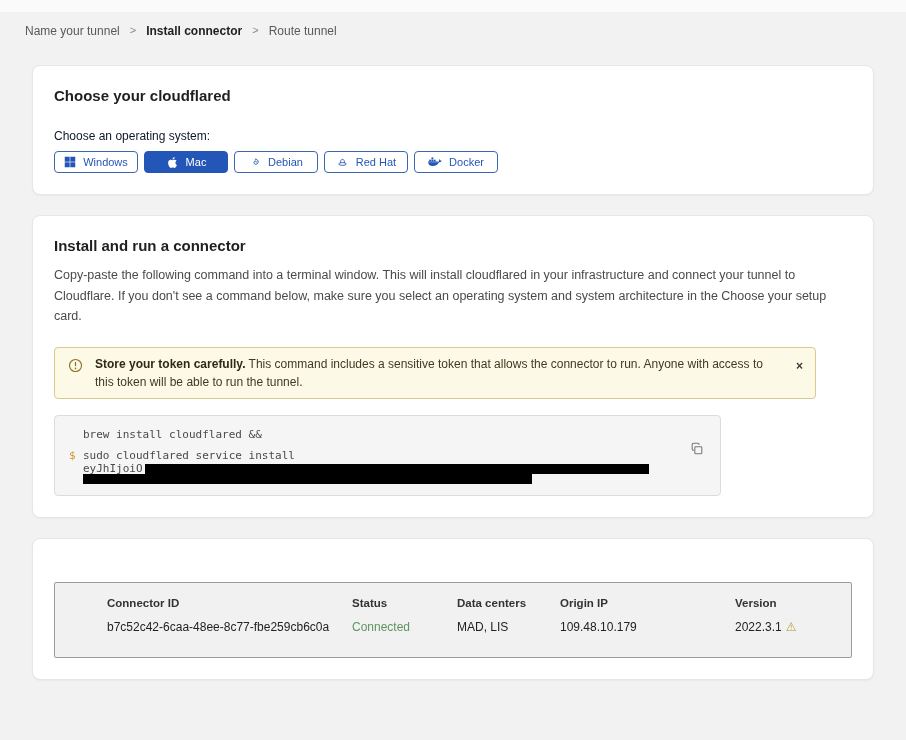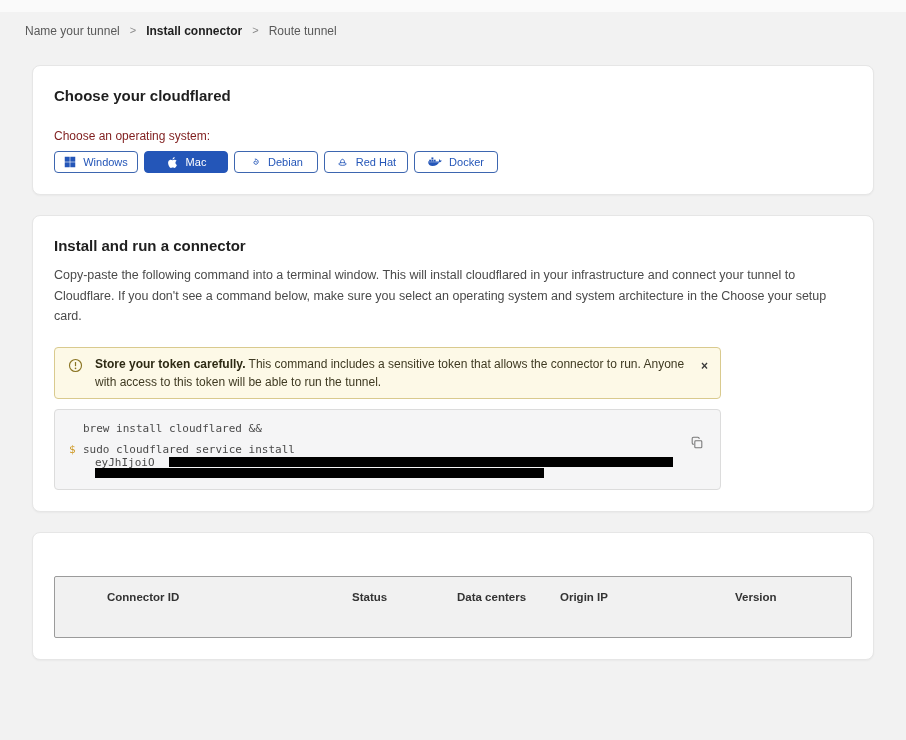--- a/index.html
+++ b/index.html
@@ -20,56 +20,56 @@
   .main { padding:0 32px; margin-top:27px; }
 
   .card {
     background:#fff; border:1px solid #e6e6e6; border-radius:8px;
     box-shadow:0 1px 2px rgba(0,0,0,0.04);
     padding:21px; margin-bottom:20px;
   }
   .card-title { font-size:15px; font-weight:bold; color:#1f1f1f; }
 
   
-  .os-label { font-size:12px; color:#7f1d1d; margin:25px 0 8px 0; }
+  .os-label { font-size:12px; color:#0f172a; margin:25px 0 8px 0; }
   .os-row { display:flex; gap:6px; }
   .os-btn {
     width:84px; height:22px; display:flex; align-items:center; justify-content:center;
     gap:7px; background:#fff; border:1px solid #3d66b0; border-radius:4px;
     color:#2456b8; font-size:11px; font-family:inherit; cursor:pointer;
   }
   .os-btn.selected { background:#2456b8; border-color:#2456b8; color:#fff; }
   .os-btn svg { display:block; }
 
   
   .desc { font-size:12.5px; color:#4a4a4a; line-height:1.65; margin-top:11px; max-width:812px; }
 
   .warn-banner {
-    position:relative; width:667px; margin-top:20px;
+    position:relative; width:762px; margin-top:20px;
     background:#fdf9e7; border:1px solid #d9ca8e; border-radius:4px;
     padding:7px 34px 7px 40px; font-size:12px; color:#3f3a22; line-height:1.5;
   }
   .warn-icon { position:absolute; left:13px; top:10px; }
   .warn-bold { font-weight:bold; color:#2e2a14; }
   .warn-close {
     position:absolute; right:12px; top:12px; font-size:12px; color:#3a3a3a;
     background:none; border:none; cursor:pointer; line-height:1; font-weight:bold;
   }
 
   .code-block {
-    position:relative; width:667px; margin-top:10px;
+    position:relative; width:667px; margin-top:16px;
     background:#f5f5f6; border:1px solid #dcdcdc; border-radius:4px;
     padding:11px 14px 11px 14px;
     font-family:"DejaVu Sans Mono","Liberation Mono",monospace;
     font-size:11px; color:#4a4a4a;
   }
   .code-line { display:flex; line-height:15px; }
   .prompt-col { width:14px; flex:0 0 14px; color:#cf9b2a; }
   .code-line.first { margin-bottom:6px; }
-  .token-line { line-height:11px; display:flex; align-items:center;gap:12px; }
+  .token-line { line-height:11px; display:flex; align-items:flex-end; }
   .redact-bar { display:inline-block; height:10px; background:#000; vertical-align:middle; }
   .bar1 { width:504px; margin-left:2px; }
   .bar2 { width:449px; }
   .copy-btn {
     position:absolute; right:16px; top:26px; background:none; border:none; cursor:pointer; padding:0;
   }
 
   
   .connectors-table {
     margin-top:22px; background:#f1f1f1; border:1px solid #9b9b9b; border-radius:2px;
@@ -204,16 +204,23 @@
   <section class="card">
 
     <div class="connectors-table">
       <div class="trow thead">
         <span>Connector ID</span>
         <span>Status</span>
         <span>Data centers</span>
         <span>Origin IP</span>
         <span>Version</span>
       </div>
+      <div class="trow">
+        <span class="tcell">b7c52c42-6caa-48ee-8c77-fbe259cb6c0a</span>
+        <span class="tcell status-connected">Connected</span>
+        <span class="tcell">MAD, LIS</span>
+        <span class="tcell">109.48.10.179</span>
+        <span class="tcell"><span>2022.3.1</span><span class="version-warn">⚠</span></span>
+      </div>
     </div>
   </section>
 
 </div>
 
 </body></html>

